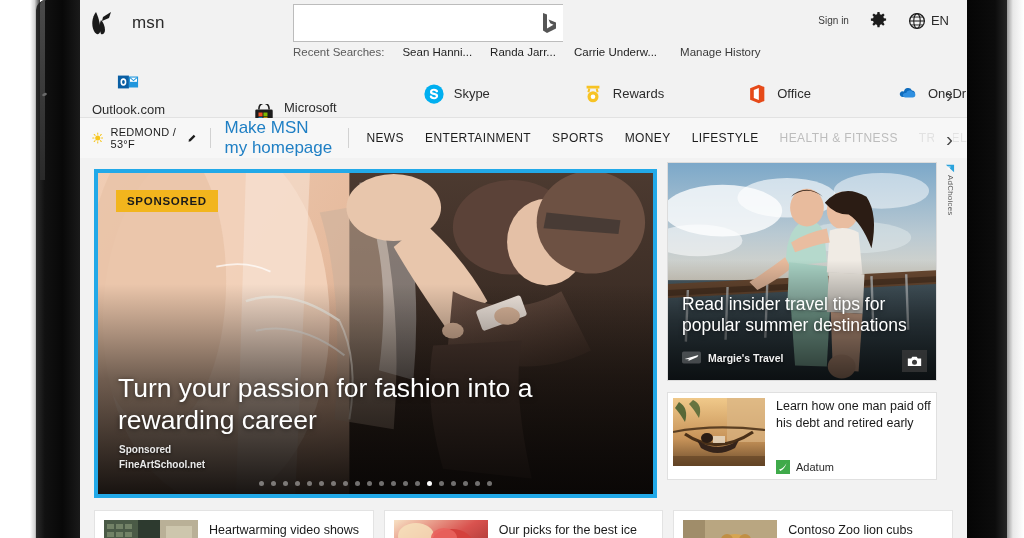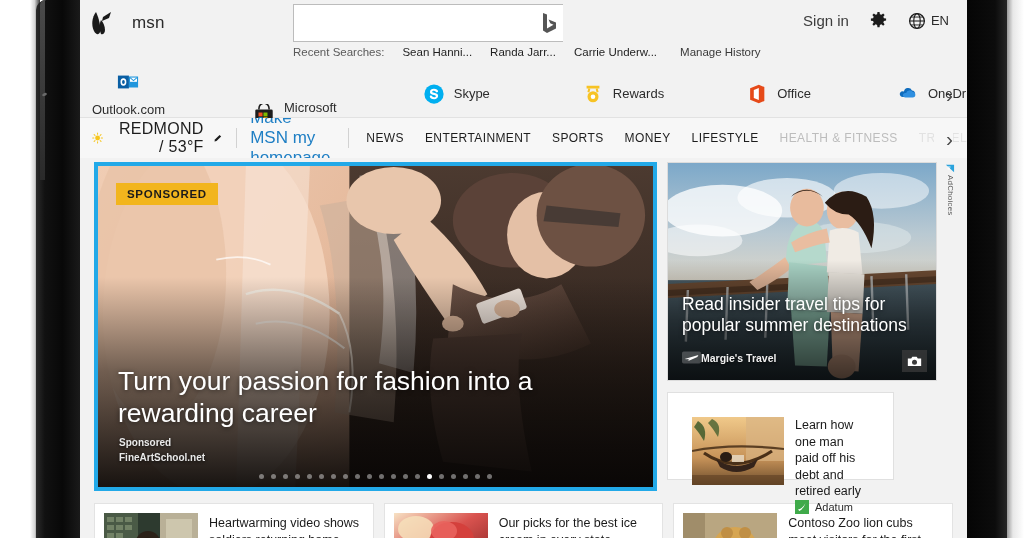--- a/index.html
+++ b/index.html
@@ -81,21 +81,21 @@
     font-size: 11.5px; color: #555;
   }
   .recent .lbl { color: #5a5a5a; }
   .recent .item { color: #1f1f1f; cursor: pointer; }
   .recent .mng { color: #3a3a3a; margin-left: 5px; cursor: pointer; }
 
   .header-right {
     position: absolute; right: 18px; top: 11px;
     display: flex; align-items: center; gap: 20px;
   }
-  .signin { font-size: 15px; color: #3c3c3c; cursor: pointer; }
+  .signin { font-size: 10px; color: #3c3c3c; cursor: pointer; }
   .gear { width: 19px; height: 19px; cursor: pointer; }
   .langwrap { display: flex; align-items: center; gap: 5px; cursor: pointer; }
   .globe { width: 18px; height: 18px; }
   .langwrap .lang { font-size: 13px; color: #2a2a2a; }
 
   
   .services {
     position: relative; height: 48px; background: #f2f2f2;
     border-bottom: 1px solid #e2e2e2;
     display: flex; align-items: center;
@@ -108,21 +108,21 @@
     font-size: 21px; color: #4a4a4a; cursor: pointer; line-height: 1;
   }
 
   
   .navstrip {
     position: relative; height: 40px; background: #f7f7f7;
     display: flex; align-items: center; overflow: hidden;
   }
   .wx { display: flex; align-items: center; gap: 7px; margin-left: 12px; cursor: pointer; }
   .sun { width: 16px; height: 16px; }
-  .wx-text { font-size: 16px; color: #1c1c1c; letter-spacing: .3px; text-align: right; }
+  .wx-text { font-size: 11px; color: #1c1c1c; letter-spacing: .3px; }
   .pencil { width: 13px; height: 13px; margin-left: 2px; }
   .nav-div { width: 1px; height: 20px; background: #d2d2d2; margin: 0 14px; }
   .homelink { font-size: 17px; color: #1f7fc4; cursor: pointer; }
   .navitems { display: flex; align-items: center; gap: 21px; margin-left: 4px; }
   .navitem { font-size: 12px; color: #1d1d1d; letter-spacing: .4px; cursor: pointer; white-space: nowrap; }
   .navitem.fade { color: #bdbdbd; }
   .navitem.fade2 { color: #e2e2e2; }
   .nav-chev {
     position: absolute; right: 14px; top: 50%; transform: translateY(-50%);
     font-size: 21px; color: #4a4a4a; cursor: pointer; line-height: 1;
@@ -132,20 +132,21 @@
   
   .content { position: relative; background: #f2f2f2; height: 388px; padding: 4px 14px 0 14px; }
 
   .grid { display: flex; gap: 10px; }
 
   
   .hero {
     position: relative; width: 563px; height: 329px;
     border: 4px solid #22a9e8; overflow: hidden; cursor: pointer;
     background: #3a2a22;
+    margin-top: 7px;
   }
   .hero-photo { position: absolute; inset: 0; }
   .hero-grad {
     position: absolute; left: 0; right: 0; bottom: 0; height: 210px;
     background: linear-gradient(to bottom, rgba(10,8,6,0) 0%, rgba(12,9,7,.55) 45%, rgba(8,6,5,.93) 100%);
   }
   .sponsored-badge {
     position: absolute; left: 18px; top: 17px;
     background: #f2b51d; color: #1b1b1b;
     font-size: 11.5px; font-weight: bold; letter-spacing: .7px;
@@ -189,35 +190,35 @@
     position: absolute; left: 0; right: 0; bottom: 0; height: 120px;
     background: linear-gradient(to bottom, rgba(0,0,0,0) 0%, rgba(0,0,0,.42) 50%, rgba(0,0,0,.72) 100%);
   }
   .ad-big-title {
     position: absolute; left: 14px; right: 10px; bottom: 44px;
     color: #fff; font-size: 17.5px; line-height: 1.2; font-weight: 300;
     text-shadow: 0 1px 4px rgba(0,0,0,.6);
   }
   .ad-big-brand {
     position: absolute; left: 14px; bottom: 16px;
-    display: flex; align-items: flex-end; 
+    display: flex; align-items: flex-end; gap: 7px;
     color: #f0f0f0; font-size: 10.5px; font-weight: bold;
     text-shadow: 0 1px 3px rgba(0,0,0,.7);
   }
   .plane-icon { width: 19px; height: 13px; }
   .cam-btn {
     position: absolute; right: 9px; bottom: 8px;
     width: 25px; height: 22px; background: rgba(60,60,60,.72);
     display: flex; align-items: center; justify-content: center; cursor: pointer;
   }
   .cam-icon { width: 15px; height: 12px; }
 
   .ad-small {
-    margin-top: 11px; width: 227px; height: 88px; background: #fff;
-    border: 1px solid #e0e0e0; display: flex; padding: 24px;
+    margin-top: 11px; width: 270px; height: 88px; background: #fff;
+    border: 1px solid #e0e0e0; display: flex; padding: 5px;
     gap: 11px; cursor: pointer;
   }
   .ad-small-thumb { width: 92px; height: 68px; flex: 0 0 auto; overflow: hidden; background: #c2a77e; }
   .ad-small-body { flex: 1; display: flex; flex-direction: column; justify-content: space-between; }
   .ad-small-title { font-size: 12.5px; line-height: 1.32; color: #1a1a1a; }
   .ad-small-brand { display: flex; align-items: center; gap: 6px; font-size: 11px; color: #2b2b2b; }
   .brand-sq { width: 14px; height: 14px; flex: 0 0 auto; }
 
   
   .bottomrow { display: flex; gap: 10px; margin-top: 12px; }

